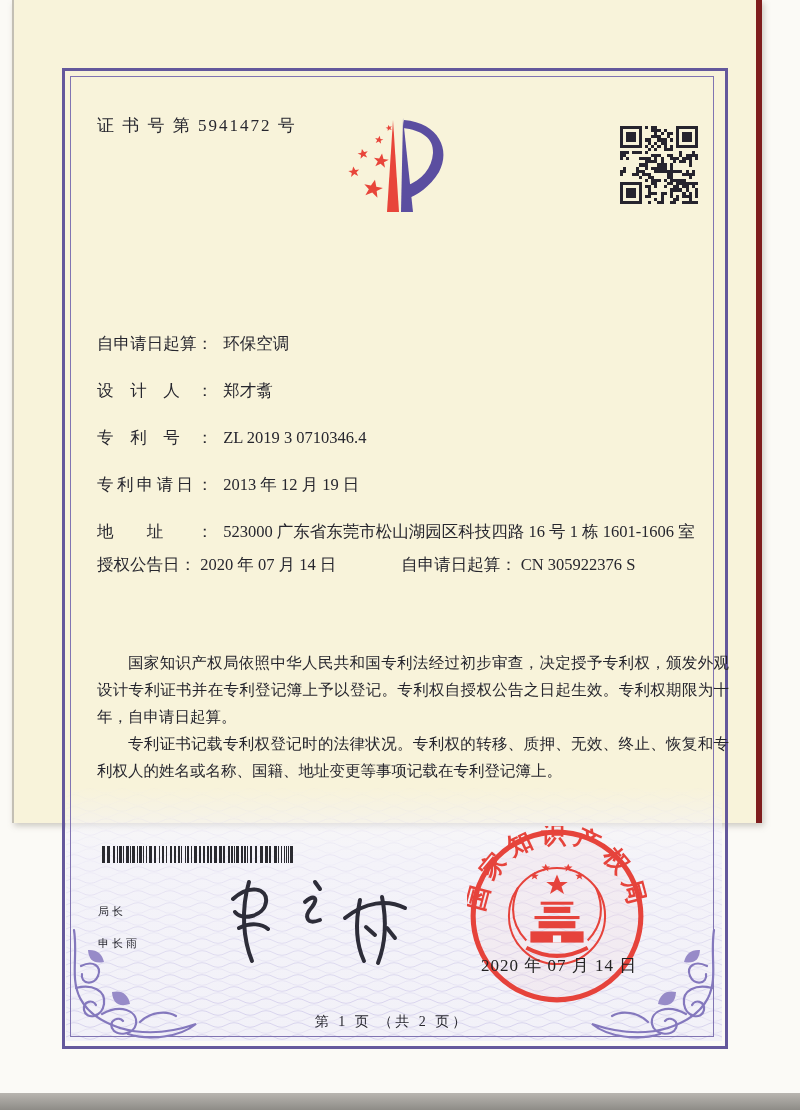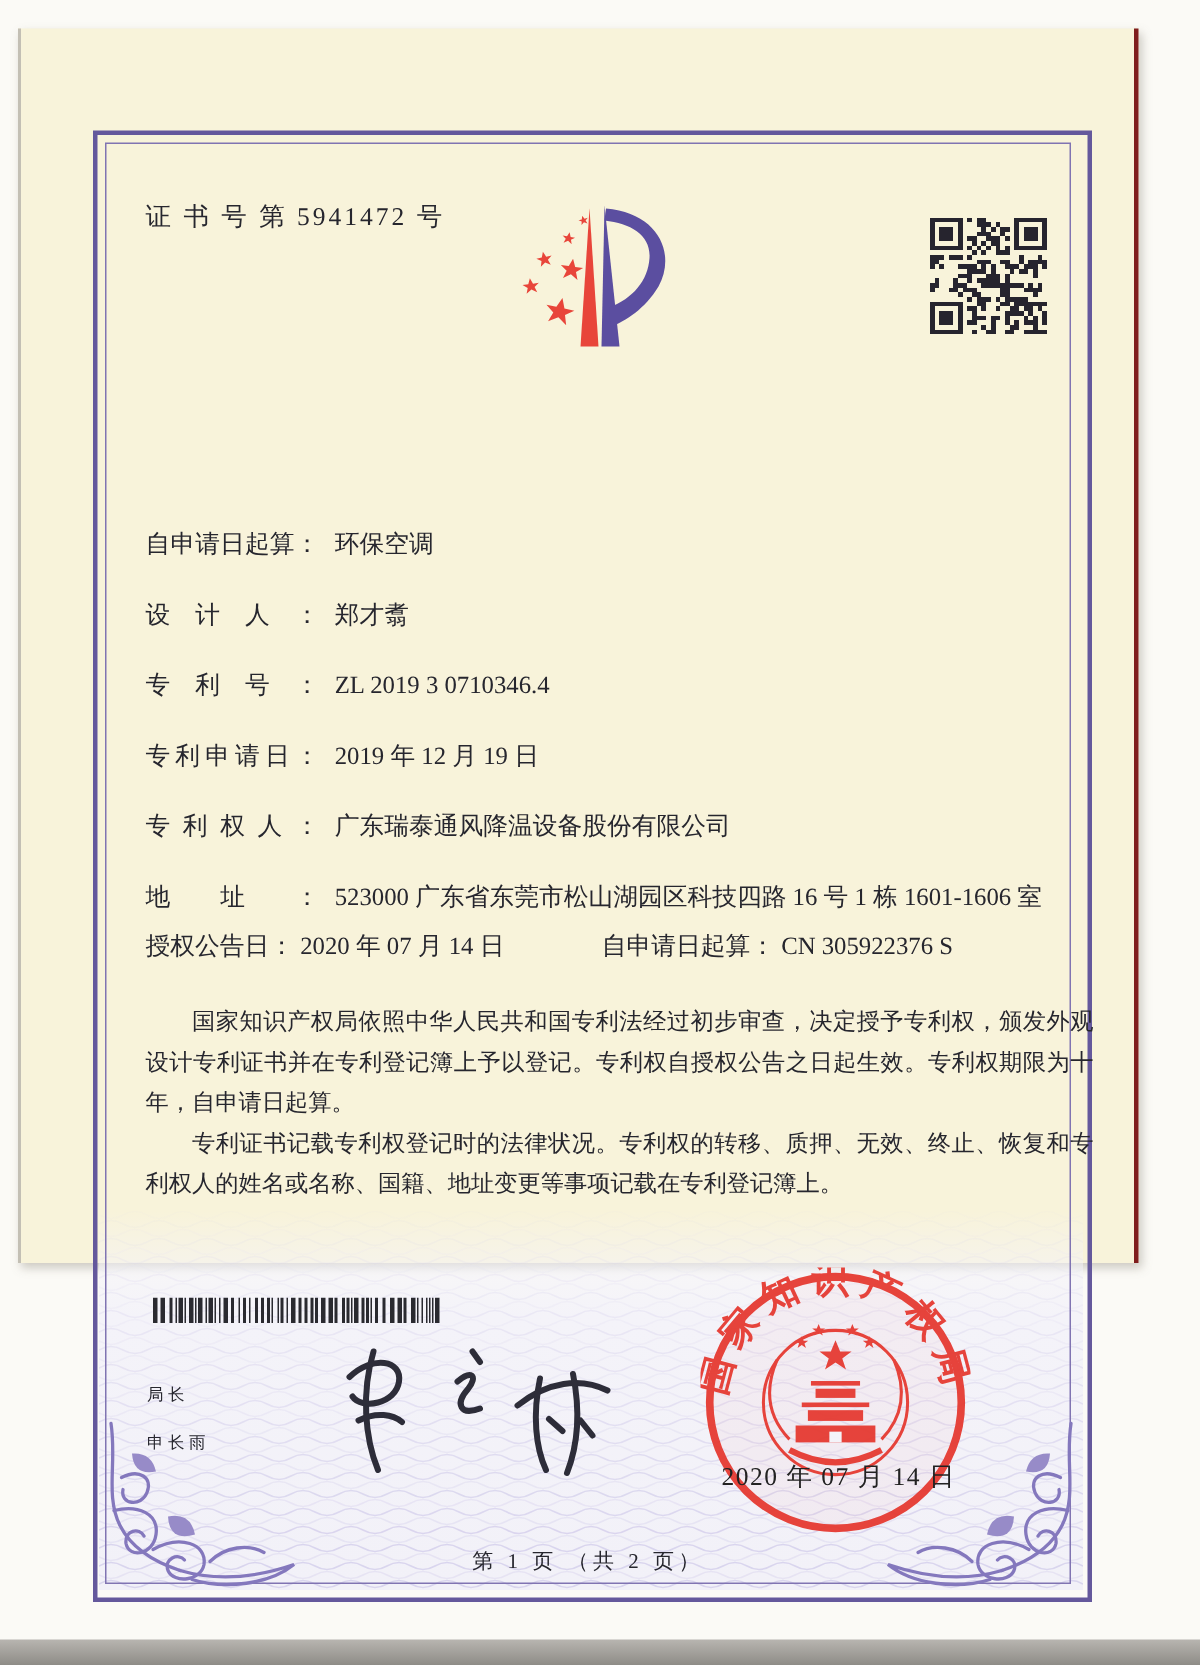--- a/index.html
+++ b/index.html
@@ -5,23 +5,22 @@
   html,body{margin:0;padding:0;}
   body{
     width:800px;height:1110px;position:relative;overflow:hidden;
     background:#fbfaf6;
     font-family:"Liberation Serif","DejaVu Serif",serif;
     color:#26262e;
   }
   #paper{
     position:absolute;left:12px;top:0;width:742px;height:823px;
     background:#f8f3da;
-    border-left:2px solid #c3bfb4;border-right:3px solid #7f1d1d;
+    border-left:2px solid #c3bfb4;border-right:6px solid #7f1d1d;
     box-shadow:2px 3px 6px rgba(120,115,100,.35);
-    margin-top:19px;
   }
   #bottom-strip{
     position:absolute;left:0;top:1093px;width:800px;height:17px;
     background:linear-gradient(#b8b5b0,#8e8c87);
   }
   .abs{position:absolute;}
   
   .frame-outer{left:48px;top:68px;width:660px;height:975px;border:3px solid #64589c;}
   .frame-inner{left:56px;top:76px;width:642px;height:959px;border:1px solid #8074b2;}
   
@@ -463,25 +462,21 @@
     <div class="frow">
       <span class="flabel">设计人：</span>
       <span class="fval">郑才翥</span>
     </div>
     <div class="frow">
       <span class="flabel">专利号：</span>
       <span class="fval">ZL 2019 3 0710346.4</span>
     </div>
     <div class="frow">
       <span class="flabel">专利申请日：</span>
-      <span class="fval">2019 年 12 月 19 日</span>
-    </div>
-    <div class="frow">
-      <span class="flabel">专利权人：</span>
-      <span class="fval">广东瑞泰通风降温设备股份有限公司</span>
+      <span class="fval">2013 年 12 月 19 日</span>
     </div>
     <div class="frow wrapref">
       <span class="flabel">地址：</span>
       <span class="fval wide">523000 广东省东莞市松山湖园区科技四路 16 号 1 栋 1601-1606 室</span>
     </div>
     <div class="frow">
       <span class="grant-group1">
         <span>授权公告日：</span>
         <span>2020 年 07 月 14 日</span>
       </span>

